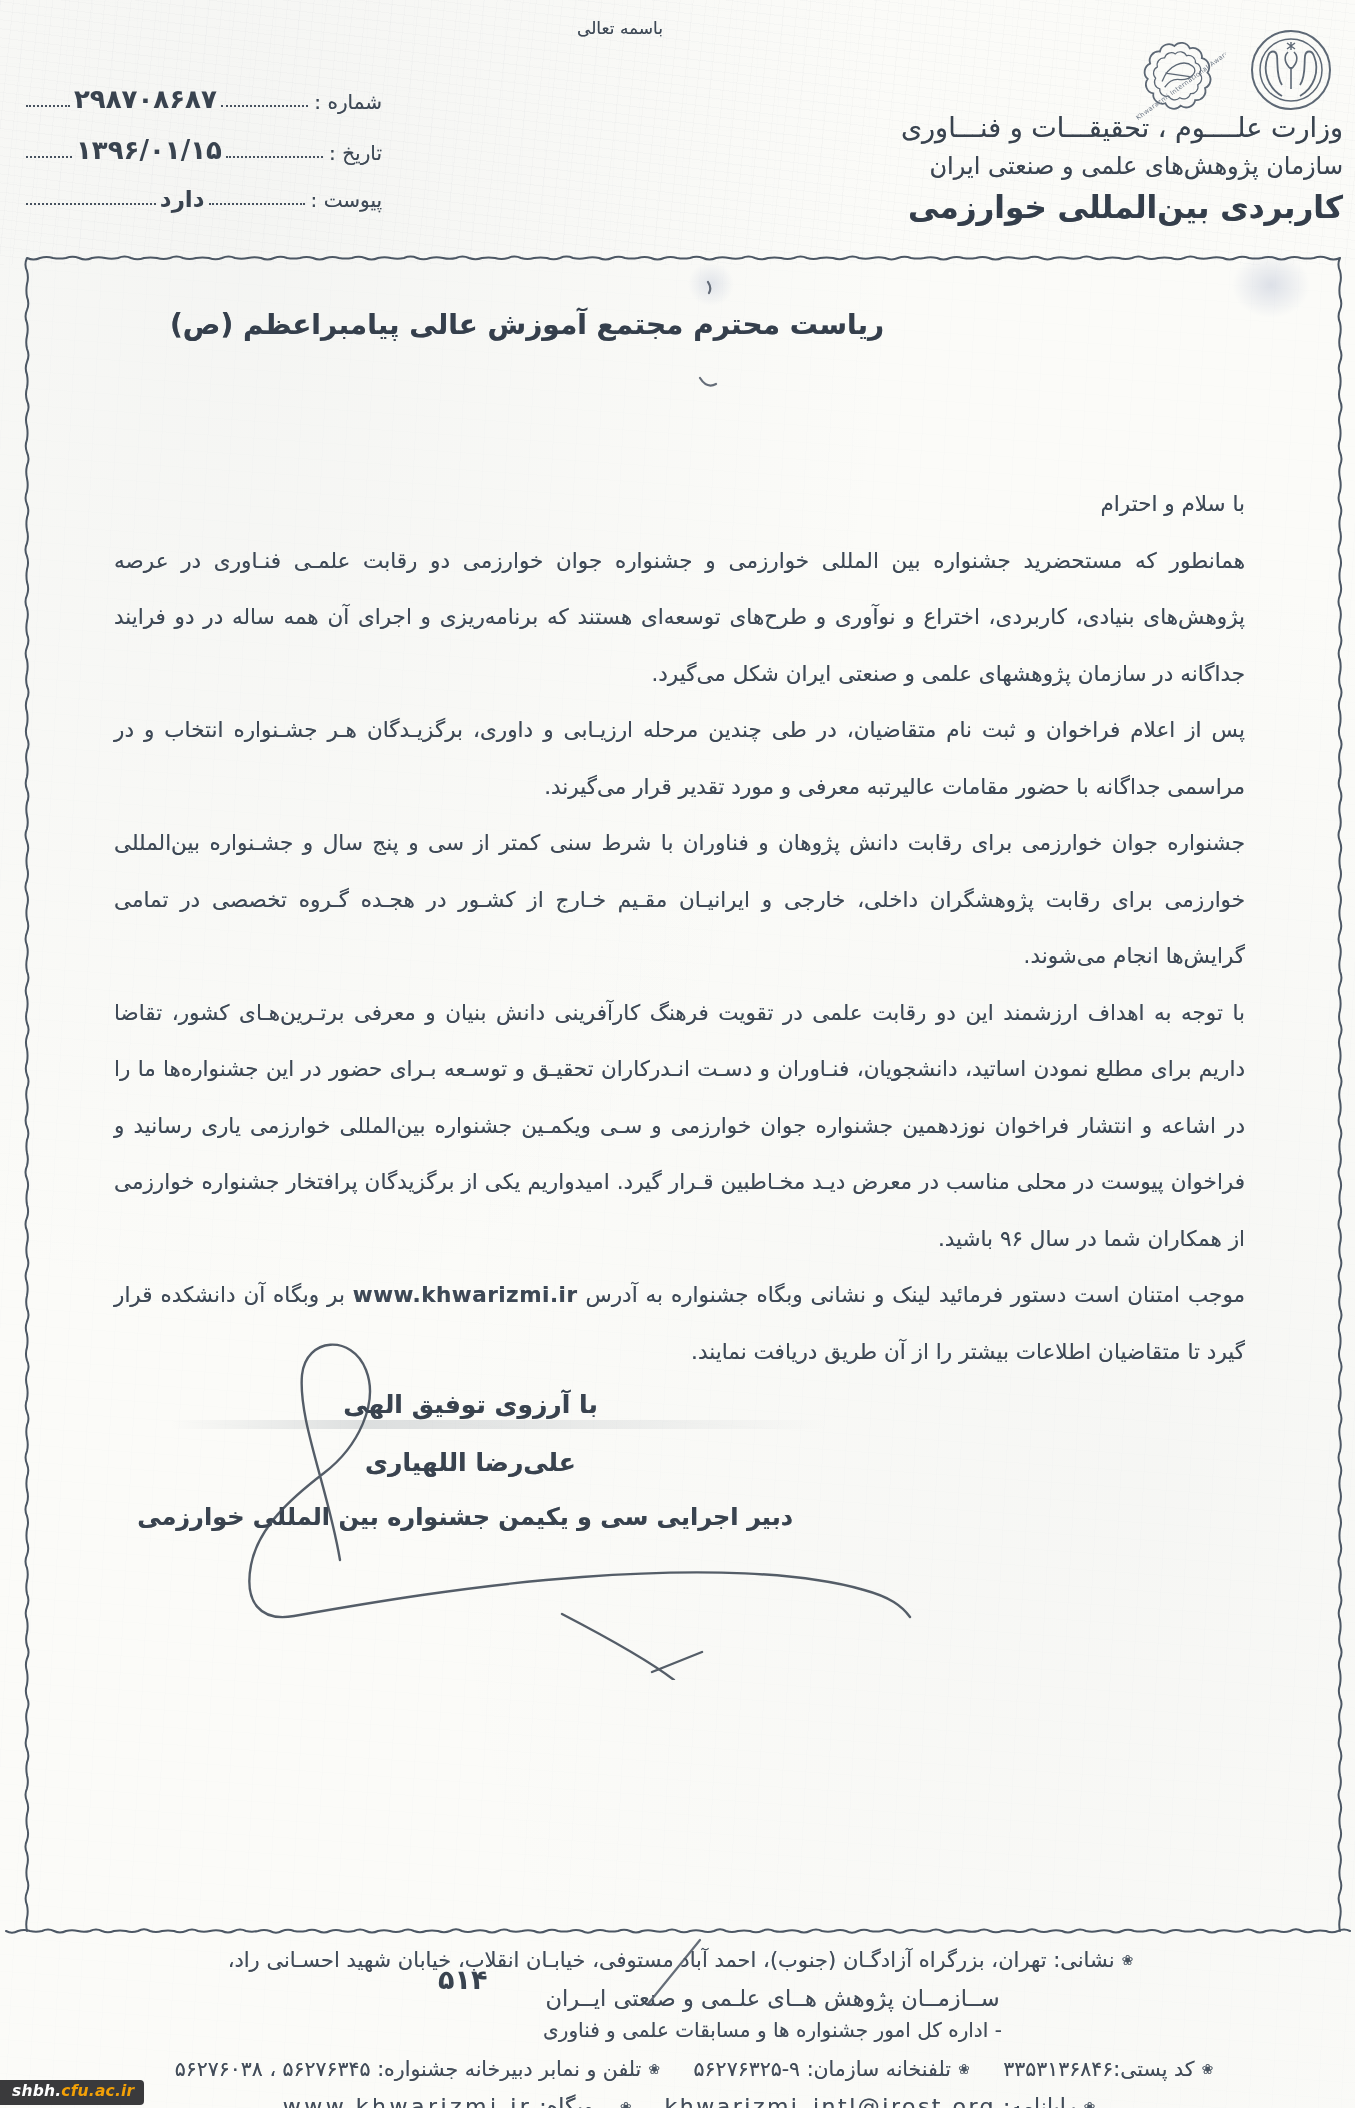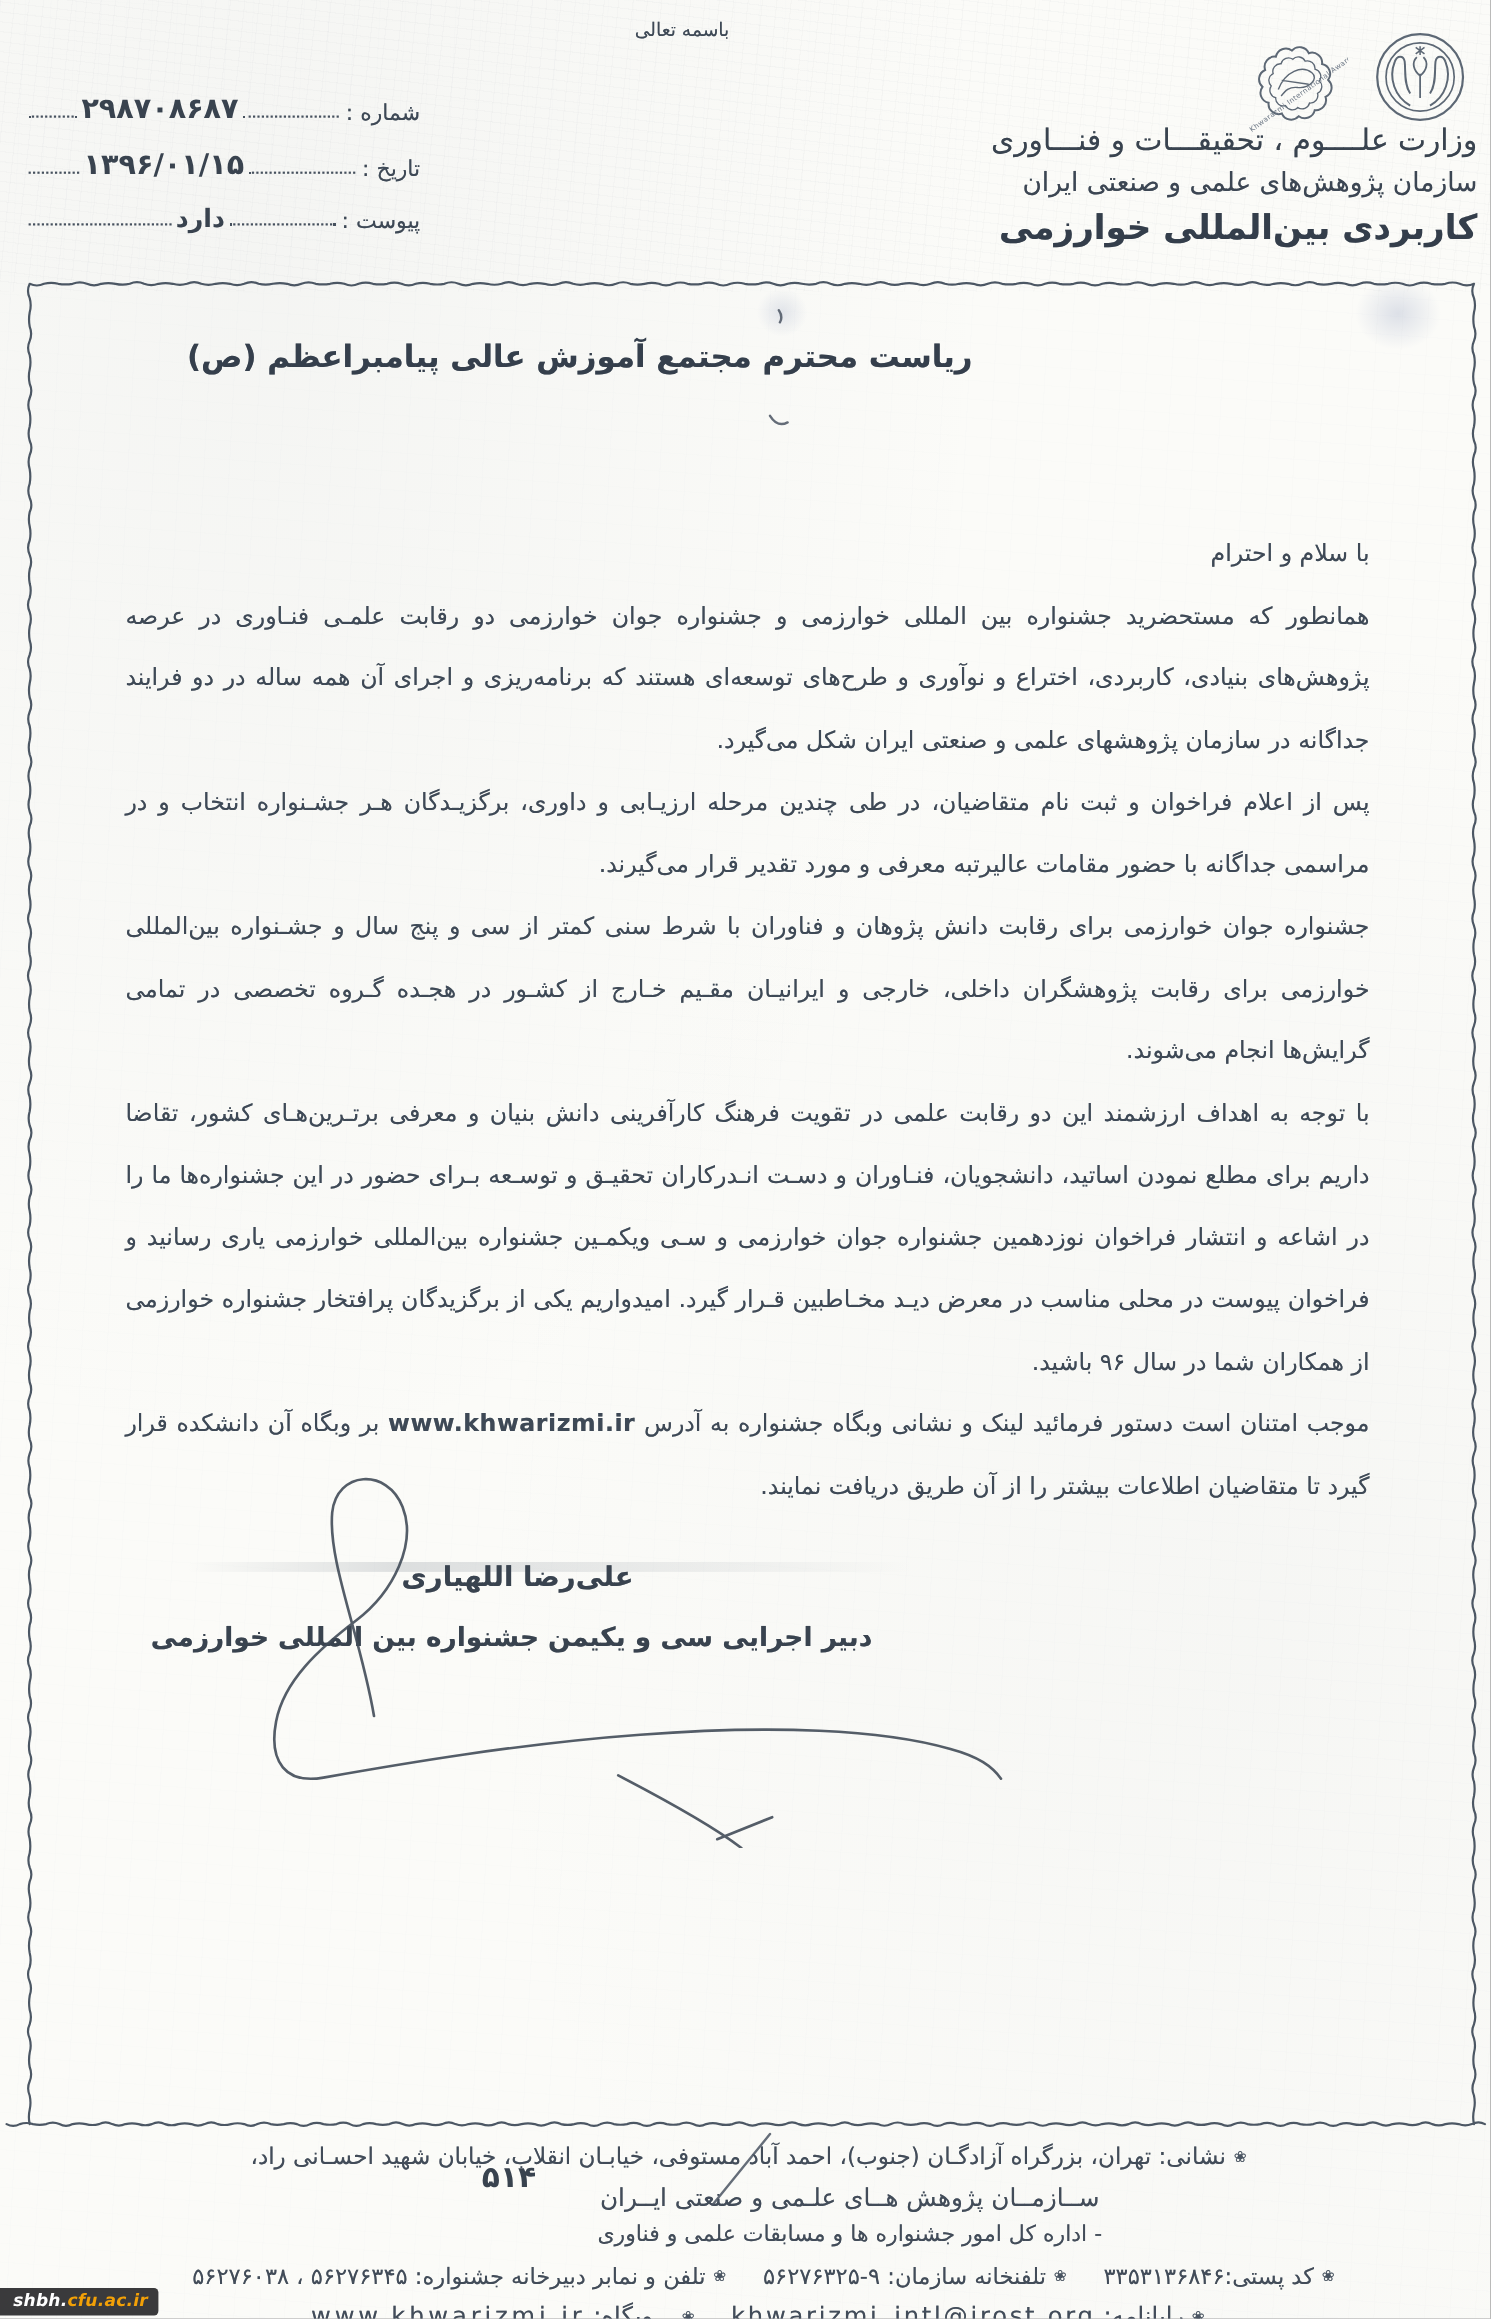--- a/index.html
+++ b/index.html
@@ -162,20 +162,21 @@
   <div class="body ink">
     <p>با سلام و احترام</p>
     <p>همانطور که مستحضرید جشنواره بین المللی خوارزمی و جشنواره جوان خوارزمی دو رقابت علمـی فنـاوری در عرصه پژوهش‌های بنیادی، کاربردی، اختراع و نوآوری و طرح‌های توسعه‌ای  هستند که برنامه‌ریزی و اجرای آن همه ساله در دو فرایند جداگانه در سازمان پژوهشهای علمی و صنعتی ایران شکل می‌گیرد.</p>
     <p>پس از اعلام فراخوان و ثبت نام متقاضیان، در طی چندین مرحله  ارزیـابی و داوری، برگزیـدگان هـر جشـنواره انتخاب و در مراسمی جداگانه با حضور مقامات عالیرتبه معرفی و مورد تقدیر قرار می‌گیرند.</p>
     <p>جشنواره جوان خوارزمی برای رقابت دانش پژوهان و فناوران با شرط سنی کمتر از سی و پنج سال و جشـنواره بین‌المللی خوارزمی برای رقابت پژوهشگران داخلی، خارجی و ایرانیـان مقـیم خـارج از کشـور در هجـده گـروه تخصصی در تمامی گرایش‌ها انجام می‌شوند.</p>
     <p>با توجه به اهداف ارزشمند این دو رقابت علمی در تقویت فرهنگ کارآفرینی دانش بنیان و معرفی برتـرین‌هـای کشور، تقاضا داریم برای مطلع نمودن اساتید، دانشجویان، فنـاوران و دسـت انـدرکاران تحقیـق و توسـعه بـرای حضور در این جشنواره‌ها  ما را در اشاعه و انتشار فراخوان نوزدهمین جشنواره جوان خوارزمی و سـی ویکمـین جشنواره بین‌المللی خوارزمی یاری رسانید و فراخوان پیوست در محلی مناسب در معرض دیـد مخـاطبین قـرار گیرد. امیدواریم یکی از برگزیدگان پرافتخار جشنواره خوارزمی از همکاران شما در سال ۹۶ باشید.</p>
     <p><span>موجب امتنان است دستور فرمائید لینک و نشانی وبگاه جشنواره به آدرس </span><span class="url" dir="ltr">www.khwarizmi.ir</span><span> بر وبگاه آن دانشکده قرار گیرد تا متقاضیان اطلاعات بیشتر را از آن طریق دریافت نمایند.</span></p>
   </div>
 
   <div class="signature">
+    <div class="sig-wish ink">با آرزوی توفیق الهی</div>
     <div class="sig-name ink">علی‌رضا اللهیاری</div>
     <div class="sig-title ink">دبیر اجرایی  سی و یکیمن  جشنواره بین المللی خوارزمی</div>
   </div>
   <svg class="sig-svg" viewBox="0 0 820 360">
     <path fill="none" stroke="#414b58" stroke-width="2.4" stroke-linecap="round" opacity="0.9" d="M 190 240 C 178 168 148 100 152 55 C 156 17 202 14 216 50 C 229 83 208 127 174 153 C 140 179 108 208 101 245 C 94 282 110 302 144 296 C 212 284 322 265 432 257 C 552 248 652 252 714 270 C 740 277 752 286 760 297
          M 412 294 C 462 320 502 343 524 360
          M 502 352 L 552 332"></path>
   </svg>
 
   <div class="footer">

